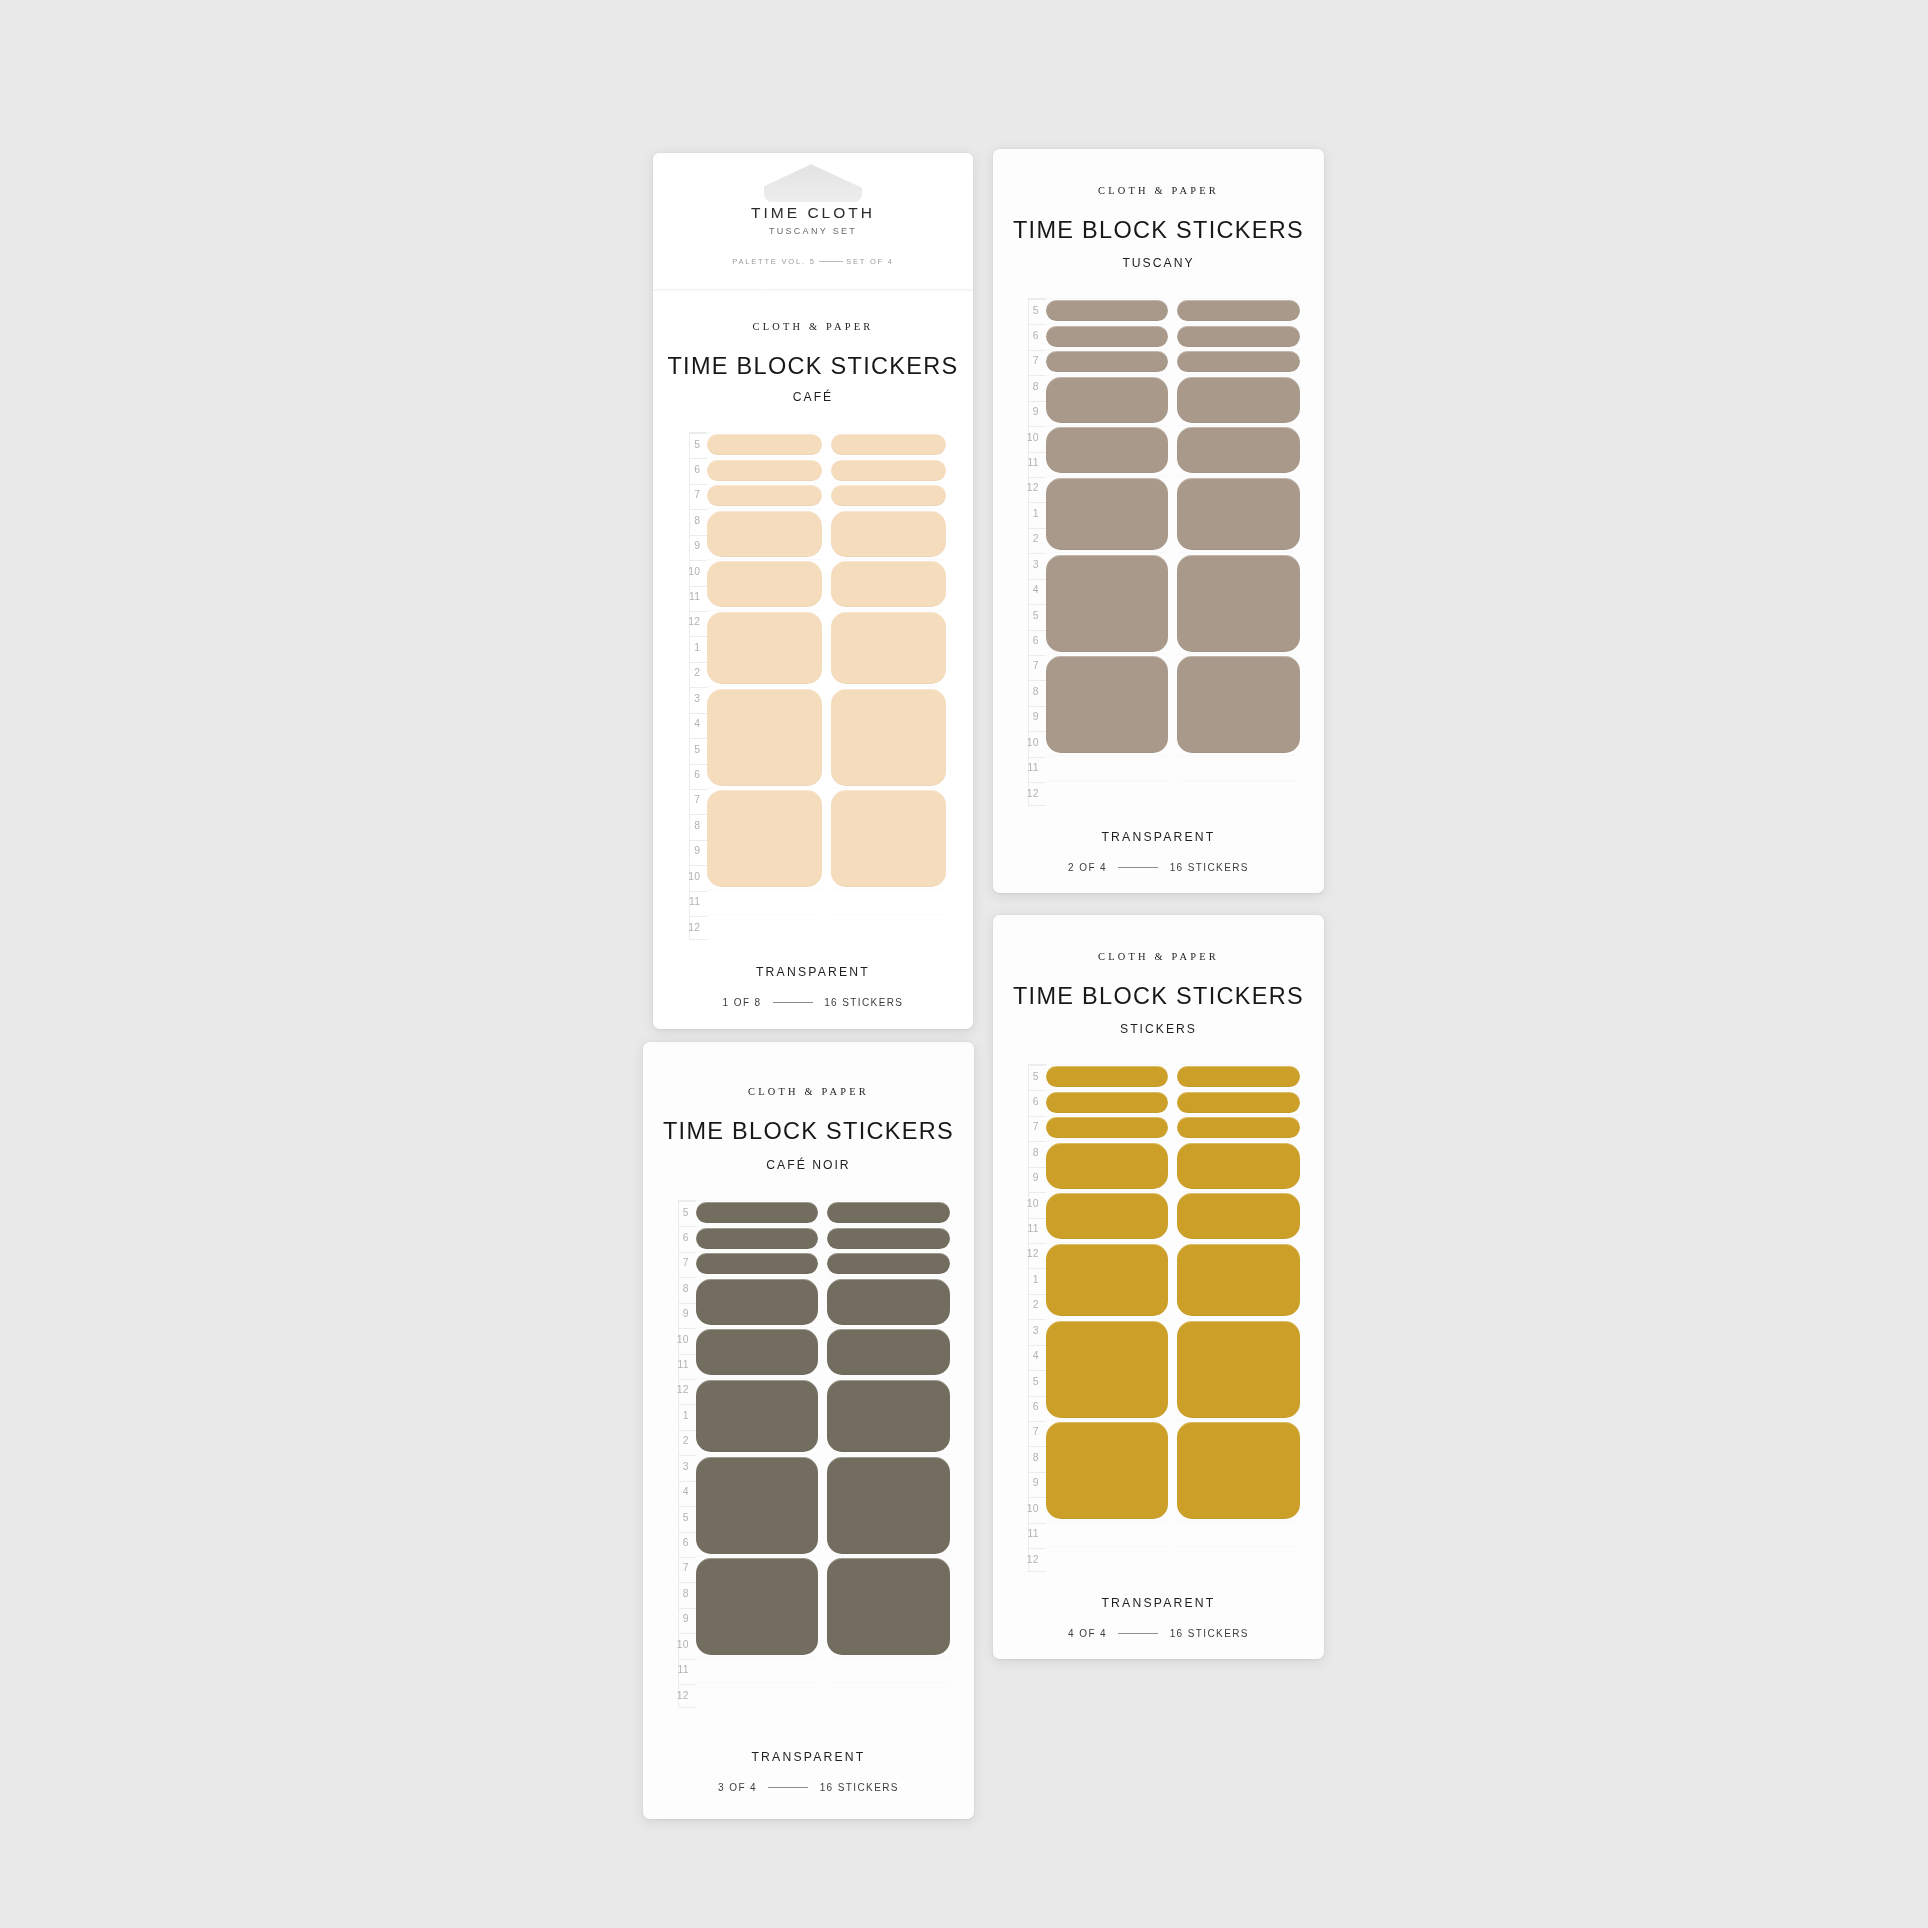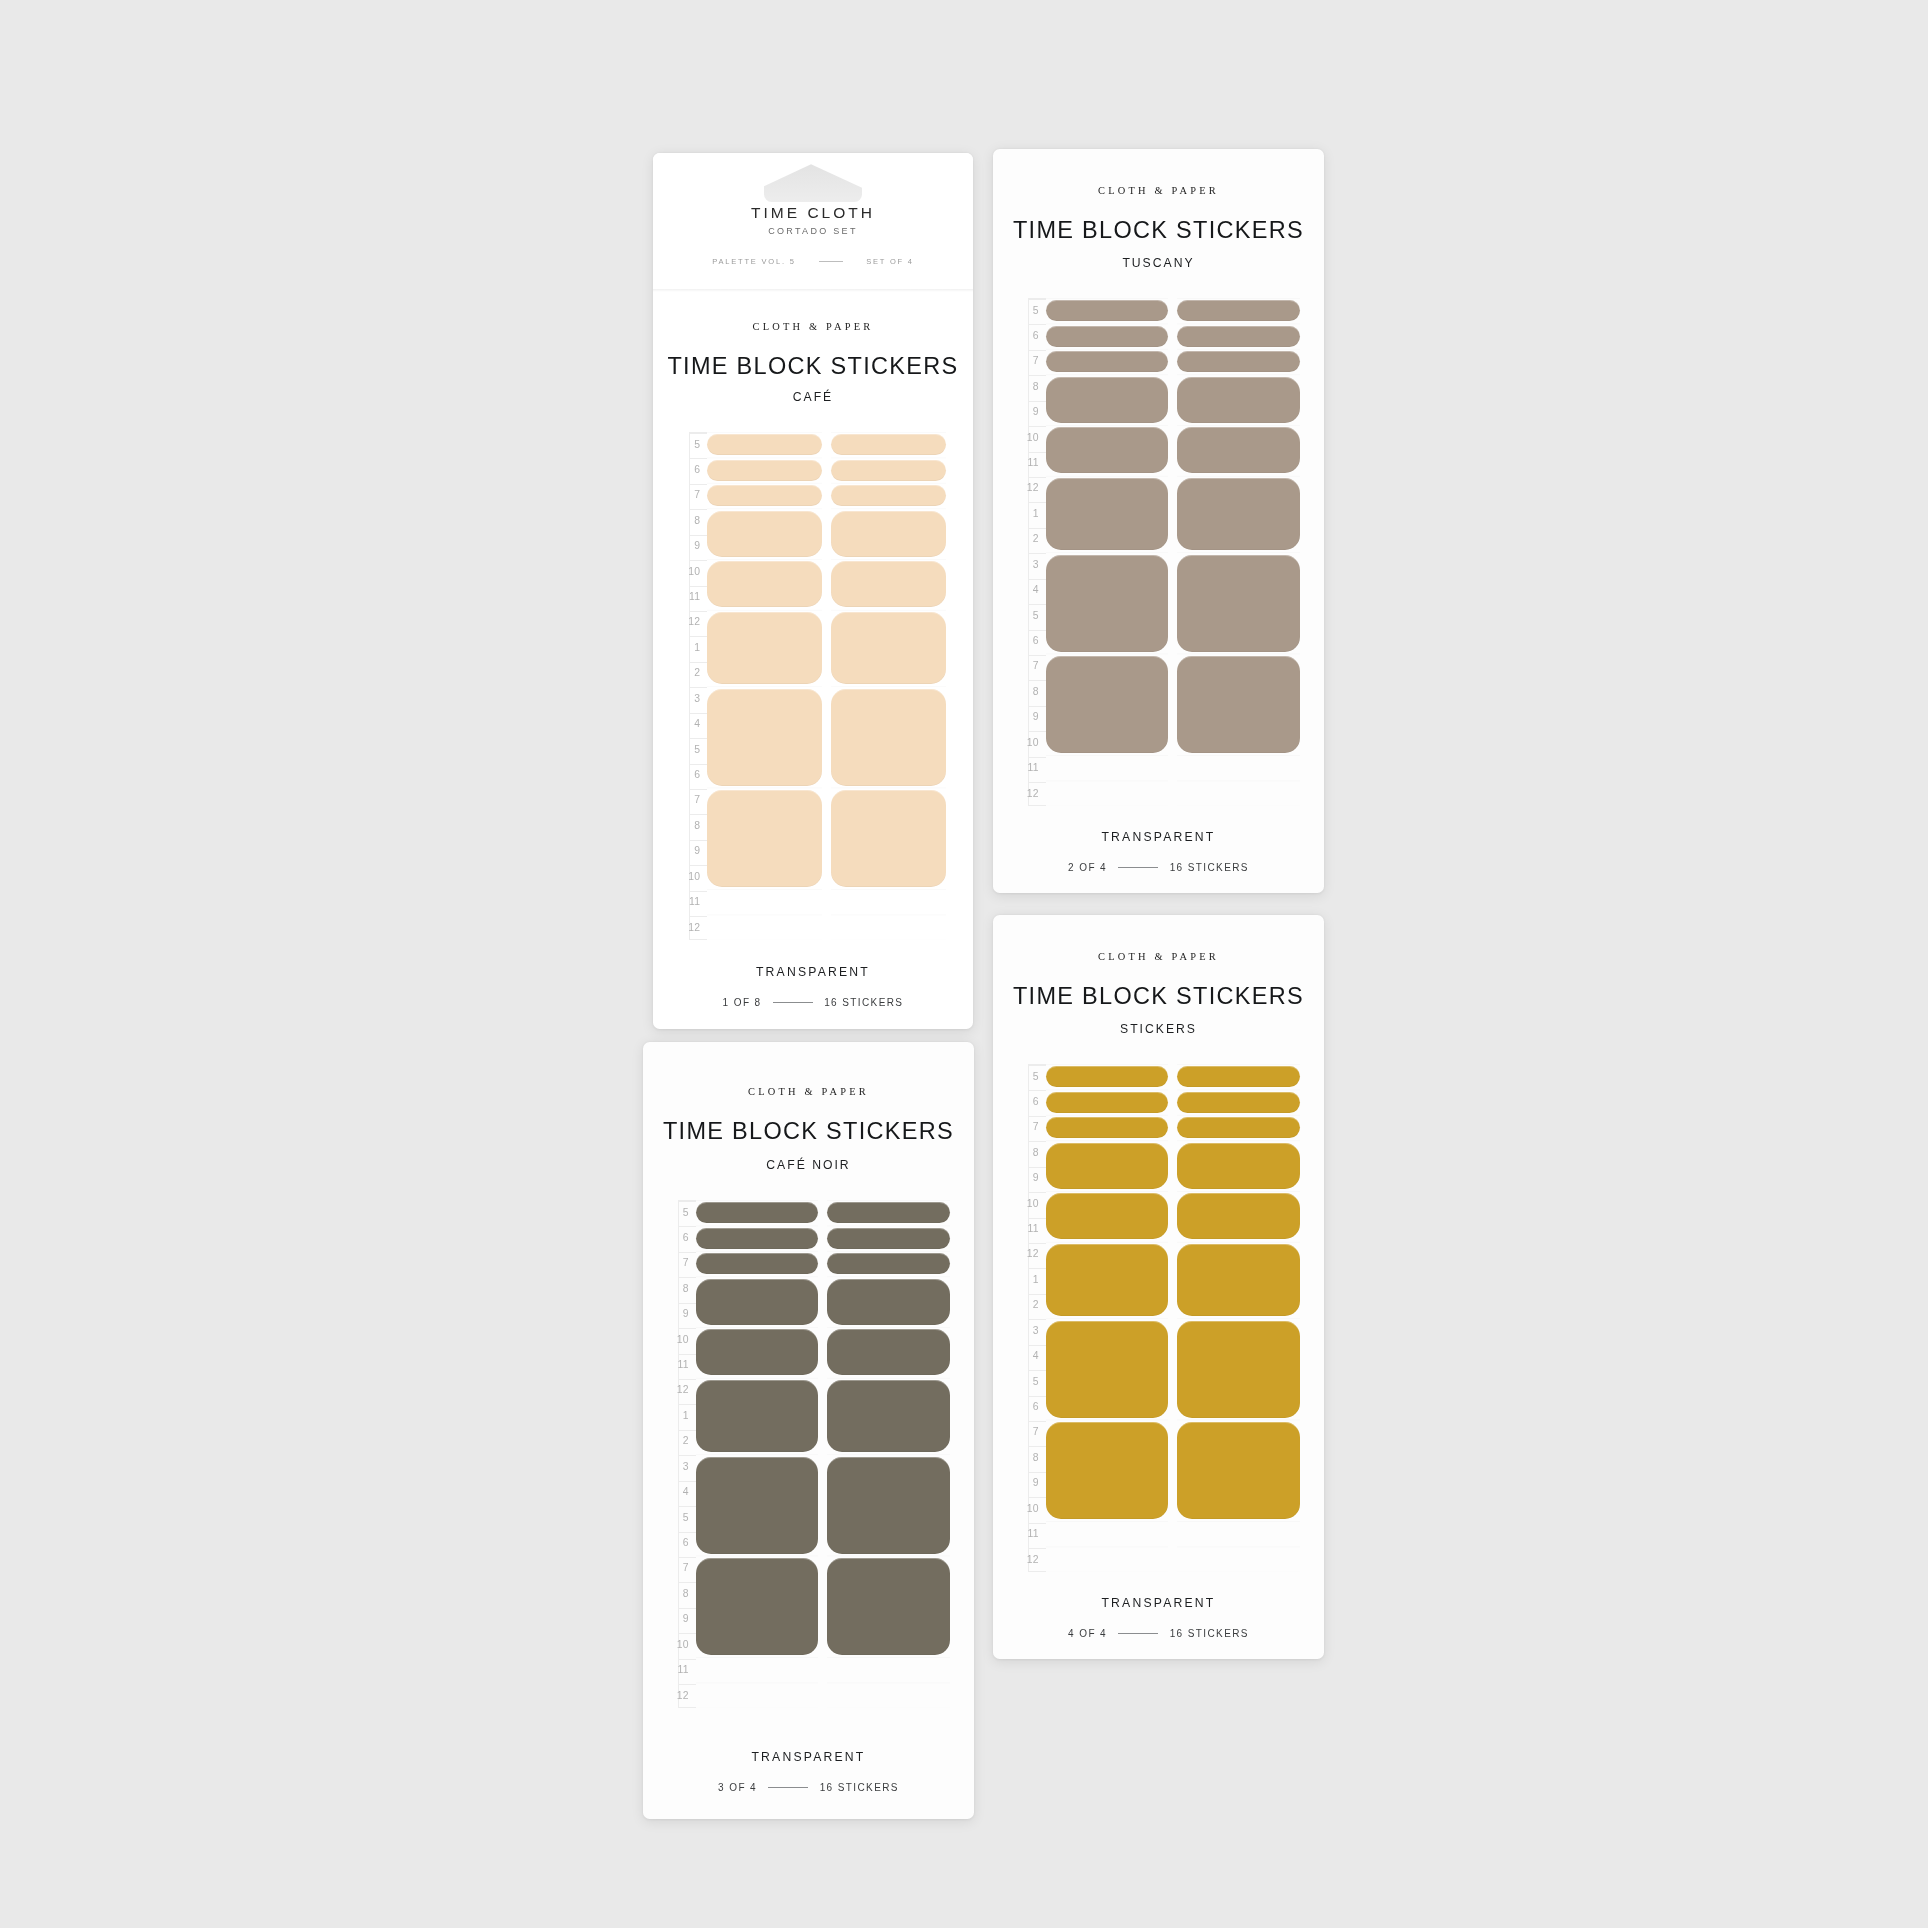--- a/index.html
+++ b/index.html
@@ -51,21 +51,21 @@
   }
   .topper-sub{
     position:absolute;left:0;right:0;top:73px;
     font-size:9px;letter-spacing:2.3px;color:#6a6a6a;
     font-weight:300;
   }
   .topper-meta{
     position:absolute;left:0;right:0;top:104px;
     font-size:7.5px;letter-spacing:1.8px;color:#9a9a9a;
     font-weight:300;
-    display:flex;align-items:center;justify-content:center;gap:23px;
+    display:flex;align-items:center;justify-content:center;gap:3px;
   }
   .topper-meta .rule{
     display:inline-block;width:24.5px;height:0.9px;background:#bdbdbd;
   }
   .topper-shadow{
     position:absolute;left:0;right:0;bottom:0;height:2.8px;
     background:linear-gradient(rgba(0,0,0,.055),rgba(0,0,0,0));
   }
 
   
@@ -168,21 +168,21 @@
 </head>
 <body style="background: rgb(233, 233, 233);">
 
 <div class="scene">
 
   <div class="sheet backer" style="left:653px; top:153px; width:320px; height:876px;">
 
     <div class="topper">
       <div class="hanger"></div>
       <div class="topper-title">TIME CLOTH</div>
-      <div class="topper-sub">CORTADO SET</div>
+      <div class="topper-sub">TUSCANY SET</div>
       <div class="topper-meta">
         <span>PALETTE VOL. 5</span>
         <span class="rule"></span>
         <span>SET OF 4</span>
       </div>
       <div class="topper-shadow"></div>
     </div>
 
     <div class="brand" style="top:168px;">CLOTH &amp; PAPER</div>
     <div class="title" style="top:200px;">TIME BLOCK STICKERS</div>

